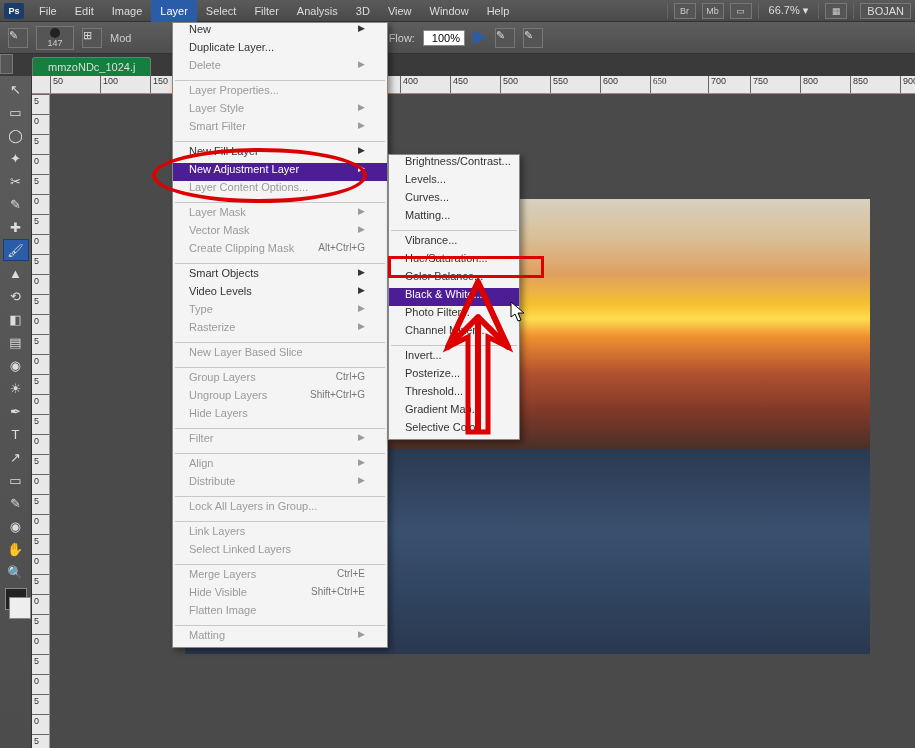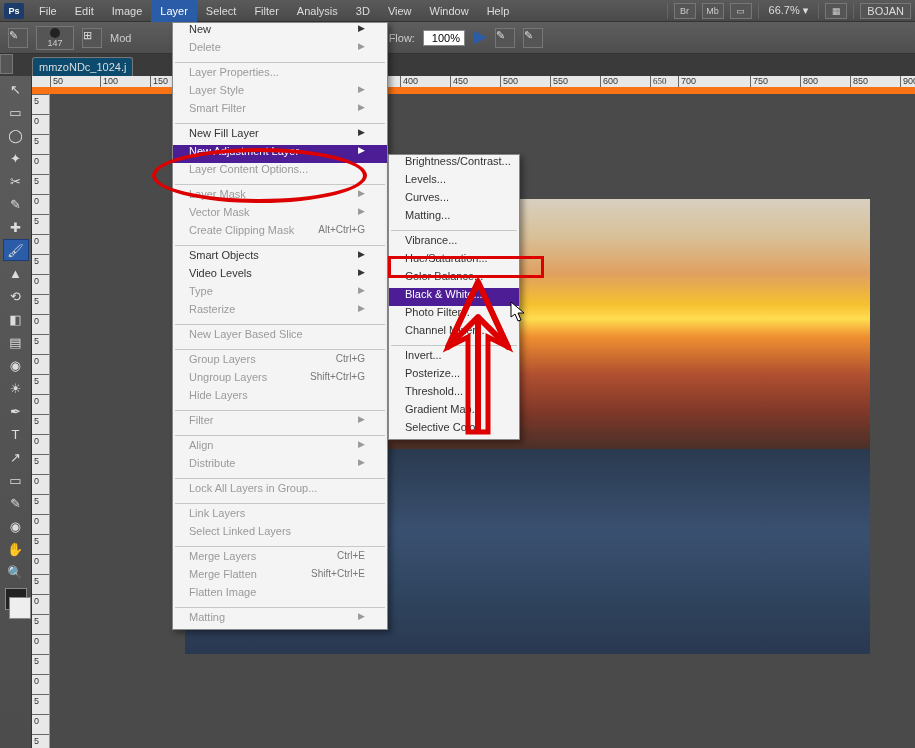--- a/index.html
+++ b/index.html
@@ -15,30 +15,30 @@
 .user-box{background:#555;border:1px solid #777;padding:1px 6px;color:#ddd}
 .optbar{height:32px;background:linear-gradient(#5e5e5e,#4e4e4e);border-bottom:1px solid #333;display:flex;align-items:center;padding:0 8px;gap:8px;color:#ddd}
 .brush-preview{width:38px;height:24px;border:1px solid #777;background:#555;display:flex;flex-direction:column;align-items:center;justify-content:center;color:#ccc}
 .brush-preview .dot{width:10px;height:10px;border-radius:50%;background:#222}
 .brush-preview .num{font-size:9px}
 .opt-label{color:#ccc}
 .opt-field{background:#fff;color:#000;border:1px solid #888;padding:1px 4px;width:42px;text-align:right}
 .play{width:14px;height:14px;background:#2a5ca8;display:inline-block;clip-path:polygon(0 0,100% 50%,0 100%)}
 .small-icon{width:20px;height:20px;border:1px solid #777;background:#555}
 .tab-bar{height:22px;background:#3a3a3a;display:flex;align-items:flex-end;padding-left:32px}
-.tab{background:#0c4a6e;color:#ddd;padding:3px 6px;border:1px solid #777;border-bottom:none;border-radius:3px 3px 0 0}
+.tab{background:#15803d;color:#ddd;padding:3px 15px;border:1px solid #777;border-bottom:none;border-radius:3px 3px 0 0}
 .doc-handle{position:absolute;left:0;top:54px;width:13px;height:20px;background:#555;border:1px solid #777}
 .workspace{position:absolute;left:0;top:76px;right:0;bottom:0;background:#4a4a4a}
 .toolbox{position:absolute;left:0;top:0;width:32px;background:linear-gradient(#5c5c5c,#4c4c4c);border-right:1px solid #333;height:100%;display:flex;flex-direction:column;align-items:center;padding-top:2px;gap:1px}
 .tool{width:26px;height:22px;display:flex;align-items:center;justify-content:center;color:#ddd;font-size:13px;border:1px solid transparent}
 .tool.active{background:#2a5ca8;border-color:#1a3c78}
 .swatch{width:22px;height:22px;border:1px solid #888;margin-top:4px}
 .swatch.fg{background:#222}
 .swatch.bg{background:#eee;margin-top:-14px;margin-left:8px}
-.ruler-h{position:absolute;left:32px;top:0;right:0;height:18px;background:#e8e8e8;border-bottom:7px solid #f97316;overflow:hidden}
+.ruler-h{position:absolute;left:32px;top:0;right:0;height:18px;background:#e8e8e8;border-bottom:1px solid #f97316;overflow:hidden}
 .ruler-h .tick{position:absolute;top:0;height:18px;border-left:1px solid #666;color:#333;font-size:9px;padding-left:2px}
 .ruler-v{position:absolute;left:32px;top:18px;width:18px;bottom:0;background:#e8e8e8;border-right:1px solid #999;overflow:hidden}
 .ruler-v .tick{position:absolute;left:0;width:18px;border-top:1px solid #666;color:#333;font-size:9px;padding-top:1px;padding-left:2px}
 .canvas{position:absolute;left:50px;top:18px;right:0;bottom:0;background:#4a4a4a}
 .image{position:absolute;left:135px;top:105px;width:685px;height:455px;background:#5a4a3a}
 .sky{position:absolute;top:0;left:0;right:0;height:55%;background:linear-gradient(#d8d0c0 0%,#d8c098 15%,#e0a060 30%,#f5c030 42%,#ffdd50 48%,#f09030 55%,#b05030 70%,#803828 85%,#4a3028 100%)}
 .sea{position:absolute;bottom:0;left:0;right:0;height:45%;background:linear-gradient(#2a3a50,#3a5070 40%,#304560 70%,#2a3850)}
 .dropdown{position:absolute;background:#f4f4f4;border:1px solid #888;box-shadow:3px 3px 6px rgba(0,0,0,.4);font-size:11px;color:#333}
 .dropdown .row{height:18px;display:flex;align-items:flex-start;padding:0 22px 0 16px;position:relative}
 .dropdown .row.disabled{color:#9a9a9a}
@@ -144,21 +144,21 @@
       <div class="tick" style="left: 168px;">200</div>
       <div class="tick" style="left: 218px;">250</div>
       <div class="tick" style="left: 268px;">300</div>
       <div class="tick" style="left: 318px;">350</div>
       <div class="tick" style="left: 368px;">400</div>
       <div class="tick" style="left: 418px;">450</div>
       <div class="tick" style="left: 468px;">500</div>
       <div class="tick" style="left: 518px;">550</div>
       <div class="tick" style="left: 568px;">600</div>
       <div class="tick" style="left: 618px; font-family: Liberation Serif, serif;">650</div>
-      <div class="tick" style="left: 646px;">700</div>
+      <div class="tick" style="left: 676px;">700</div>
       <div class="tick" style="left: 718px;">750</div>
       <div class="tick" style="left: 768px;">800</div>
       <div class="tick" style="left: 818px;">850</div>
       <div class="tick" style="left: 868px;">900</div>
     </div>
   <div class="ruler-v" id="rulerv">
       <div class="tick" style="top: 0px;">5</div>
       <div class="tick" style="top: 20px;">0</div>
       <div class="tick" style="top: 40px;">5</div>
       <div class="tick" style="top: 60px;">0</div>
@@ -198,20 +198,23 @@
         <div class="sea"></div>
     </div>
   </div>
 </div>
 
 <div class="dropdown menu1" id="menu1">
     <div class="row">
       <span>New</span>
       <span class="arrow">▶</span>
     </div>
+    <div class="row">
+      <span>Duplicate Layer...</span>
+    </div>
     <div class="row disabled">
       <span>Delete</span>
       <span class="arrow">▶</span>
     </div>
     <hr>
     <div class="row disabled">
       <span>Layer Properties...</span>
     </div>
     <div class="row disabled">
       <span>Layer Style</span>
@@ -303,21 +306,21 @@
     </div>
     <div class="row disabled">
       <span>Select Linked Layers</span>
     </div>
     <hr>
     <div class="row disabled">
       <span>Merge Layers</span>
       <span class="sc">Ctrl+E</span>
     </div>
     <div class="row disabled">
-      <span>Merge Flatten</span>
+      <span>Hide Visible</span>
       <span class="sc">Shift+Ctrl+E</span>
     </div>
     <div class="row disabled">
       <span>Flatten Image</span>
     </div>
     <hr>
     <div class="row disabled">
       <span>Matting</span>
       <span class="arrow">▶</span>
     </div>

